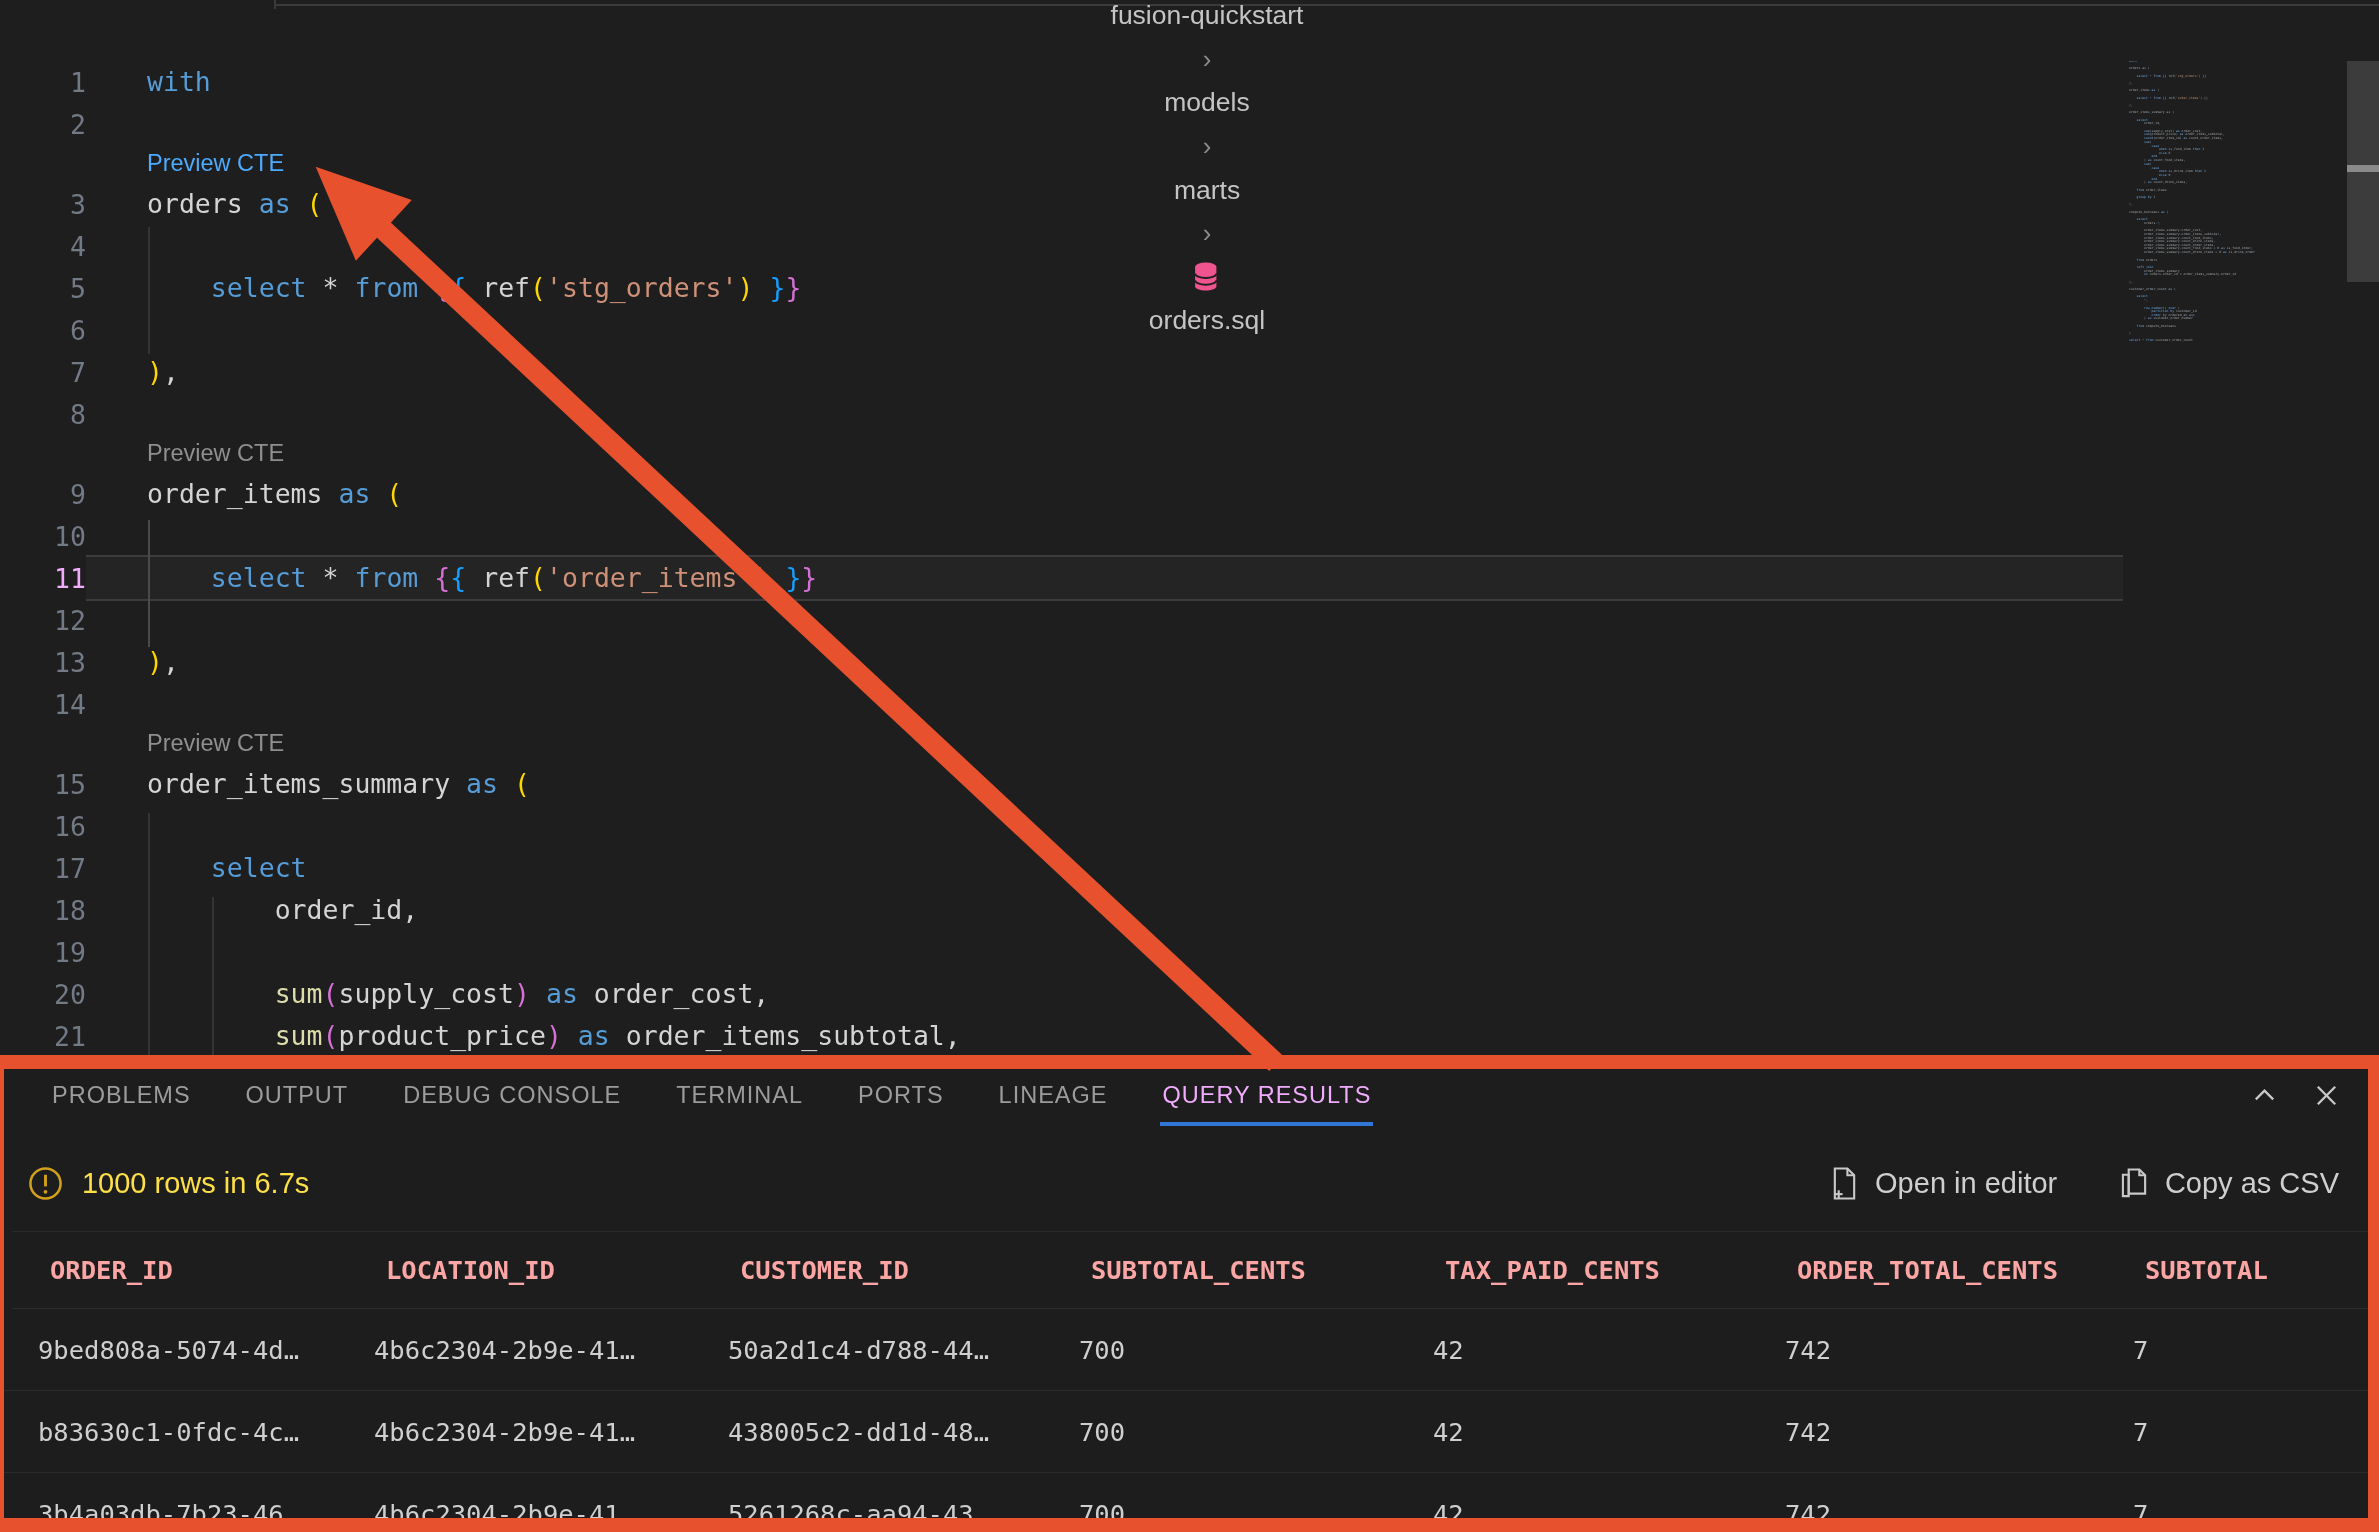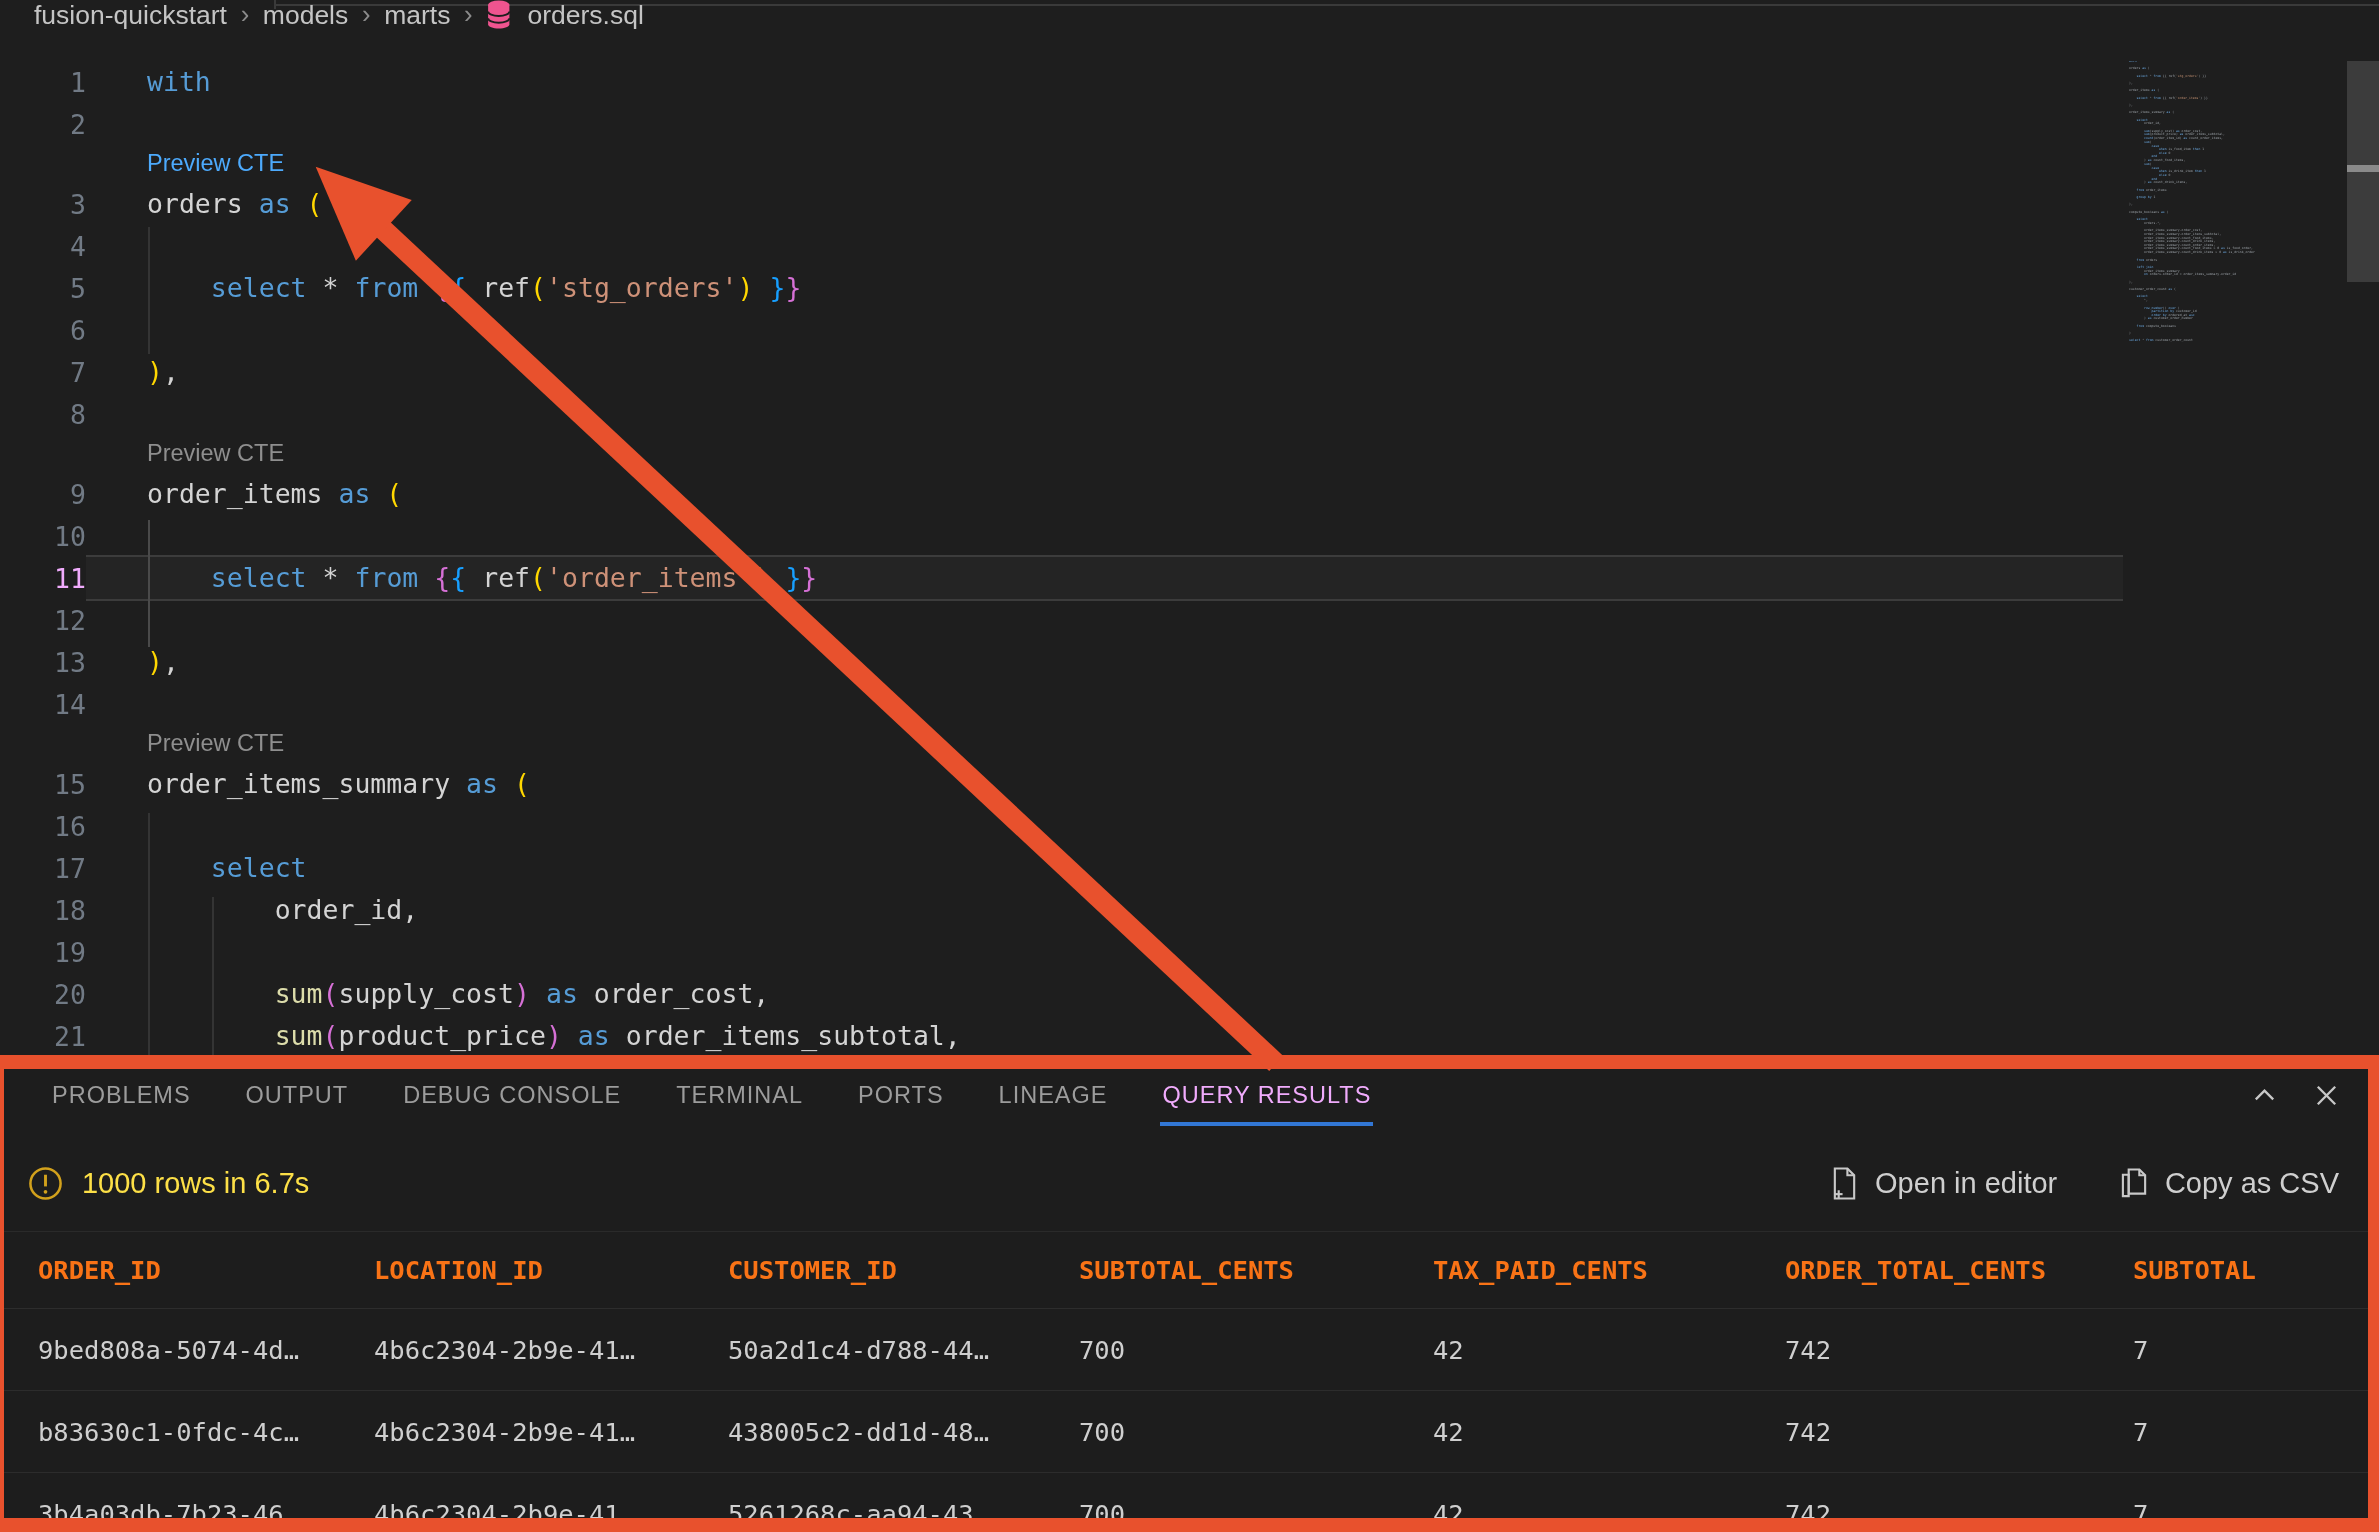--- a/index.html
+++ b/index.html
@@ -11,22 +11,22 @@
   *{margin:0;padding:0;box-sizing:border-box;}
   html,body{width:2380px;height:1533px;overflow:hidden;background:#161616;}
   body{font-family:"Liberation Sans",sans-serif;}
   .app{position:absolute;inset:0;width:2380px;height:1533px;background:#1e1e1e;}
 
   
   .tabline-h{position:absolute;top:3.9px;left:275px;right:0;height:2px;background:#3a3a3a;}
   .tabline-v{position:absolute;top:0;left:274px;width:2px;height:8.8px;background:#3a3a3a;}
 
   
-  .breadcrumb{position:absolute;top:0;left:0;right:0;height:61px;display:flex;align-items:flex-start;
-    padding-left:34px;gap:13.7px;font-size:26.5px;color:#c4c4c4;}
+  .breadcrumb{position:absolute;top:0;left:0;right:0;height:61px;display:flex;align-items:center;
+    padding-left:34px;gap:13.7px;font-size:26.5px;color:#c4c4c4;flex-direction:column;}
   .crumb-sep{color:#8b8b8b;font-size:25.5px;}
   .db-icon{display:inline-block;width:25.5px;height:29px;margin-right:2px;}
 
   
   .editor{position:absolute;top:61px;left:0;right:0;height:994px;overflow:hidden;
     font-family:"DejaVu Sans Mono",monospace;font-size:26.5px;}
   .crow{display:flex;height:42px;align-items:center;position:relative;}
   .crow.lensrow{height:38px;align-items:flex-end;}
   .gutter{width:86px;flex:0 0 86px;text-align:right;color:#717a85;font-size:26.5px;}
   .crow.current .gutter{color:#f0abfc;}
@@ -67,21 +67,21 @@
   .statusbar{position:relative;height:96px;display:flex;align-items:center;padding-left:27.4px;}
   .warn-icon{width:37px;height:37px;margin-right:17.6px;flex:0 0 auto;}
   .status-text{font-size:29px;color:#fde047;}
   .actions{position:absolute;right:41px;top:0;height:96px;display:flex;align-items:center;gap:63px;}
   .action-btn{display:flex;align-items:center;gap:15.7px;font-size:29px;color:#cfcfcf;cursor:pointer;}
   .action-btn svg{display:block;}
 
   .rtable{position:relative;}
   .trow{display:grid;grid-template-columns:336px 354px 351px 354px 352px 348px 1fr;
     padding-left:38px;align-items:center;font-family:"DejaVu Sans Mono",monospace;font-size:25.5px;color:#cfcfcf;}
-  .trow.thead{height:78px;font-weight:bold;color:#f97316;border-top:1px solid #2a2a2a;border-bottom:1px solid #2d2d2d;}
+  .trow.thead{height:78px;font-weight:bold;color:#fca5a5;border-top:1px solid #2a2a2a;border-bottom:1px solid #2d2d2d;margin-left:12px;}
   .trow.tdata{height:82px;border-bottom:1px solid #2c2c2c;}
   .tcell{overflow:hidden;white-space:nowrap;}
 
   
   .annot-rect{position:absolute;left:-9.8px;top:1055px;width:2392px;height:477px;
     border:14.7px solid var(--accent);z-index:50;pointer-events:none;}
   .arrow-svg{position:absolute;left:0;top:0;width:2380px;height:1533px;z-index:60;pointer-events:none;}
   .arrow-shape{fill:var(--accent);}
   .arrow-line{stroke:var(--accent);stroke-width:21px;}
 </style>

